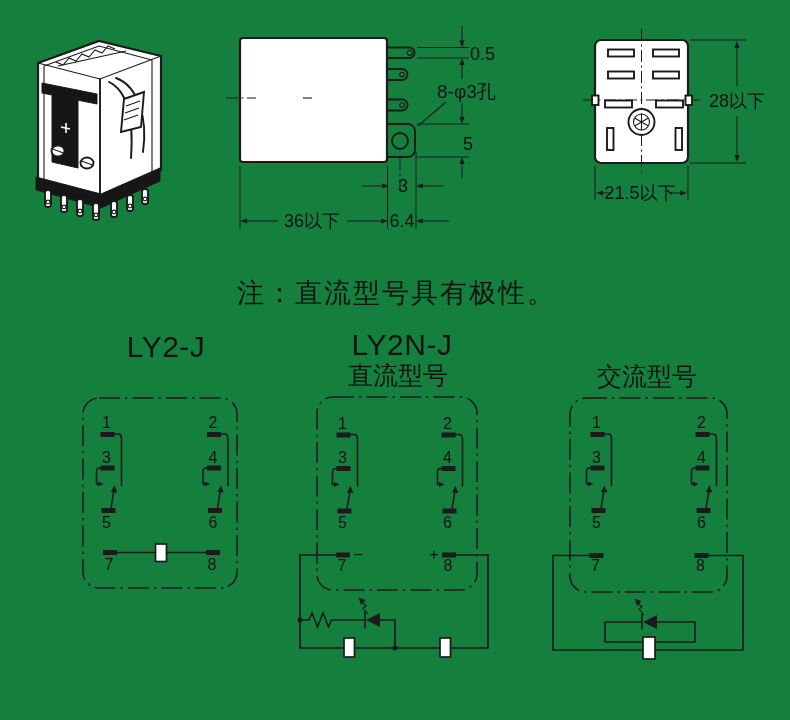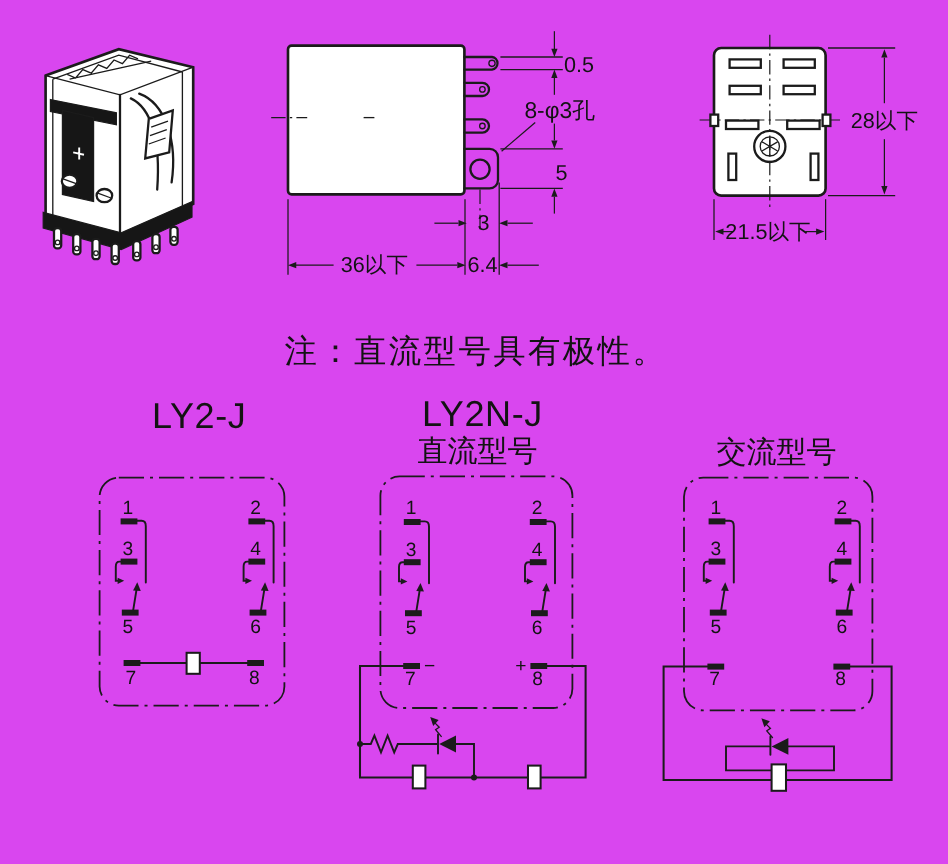--- a/index.html
+++ b/index.html
@@ -1,16 +1,16 @@
 <!DOCTYPE html>
 <html><head>
 <meta charset="utf-8">
 <style>
   html,body{margin:0;padding:0;background:#e8e8e8;}
-  .stage{width:790px;height:720px;background:#d946ef;position:relative;margin:0 auto;
+  .stage{width:790px;height:720px;background:#15803d;position:relative;margin:0 auto;
          font-family:"Liberation Sans",sans-serif;}
   svg{display:block;}
   
   .body{fill:#ffffff;stroke:#1b1b1b;stroke-width:2.2;}
   .med{stroke:#1b1b1b;stroke-width:1.9;fill:none;stroke-linecap:round;}
   .thin{stroke:#1b1b1b;stroke-width:1.1;fill:none;}
   .dim{stroke:#1b1b1b;stroke-width:1.05;fill:none;}
   .cl{stroke:#1b1b1b;stroke-width:1;fill:none;stroke-dasharray:12 3.5 2 3.5;}
   .cbox{fill:none;stroke:#1b1b1b;stroke-width:1.5;stroke-dasharray:21 5 2.5 5;}
   .w{stroke:#1b1b1b;stroke-width:1.6;fill:none;stroke-linecap:round;}

